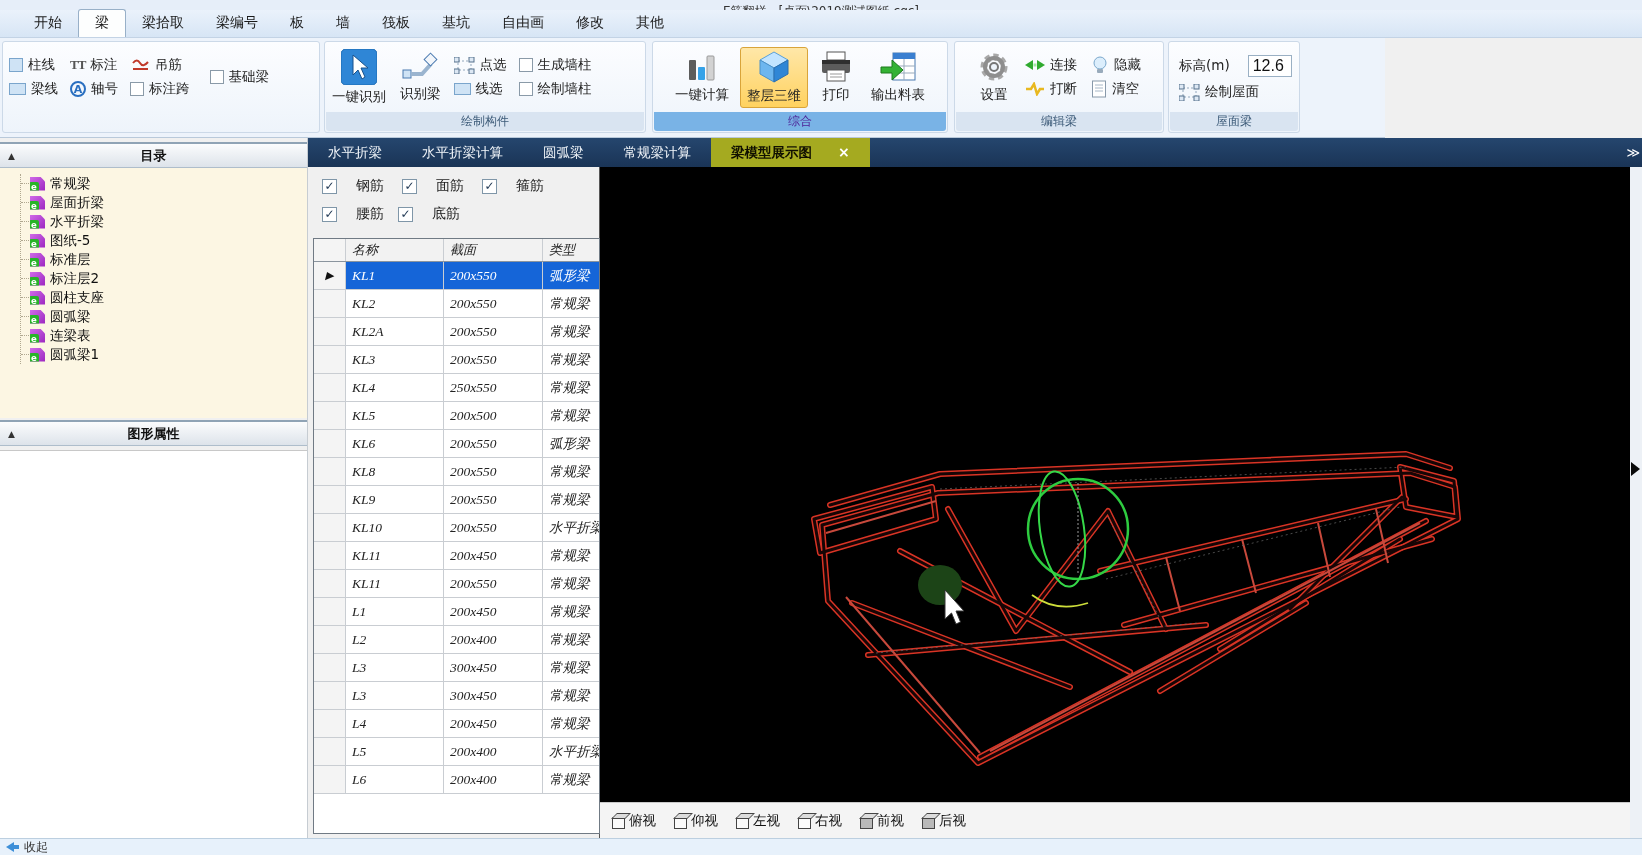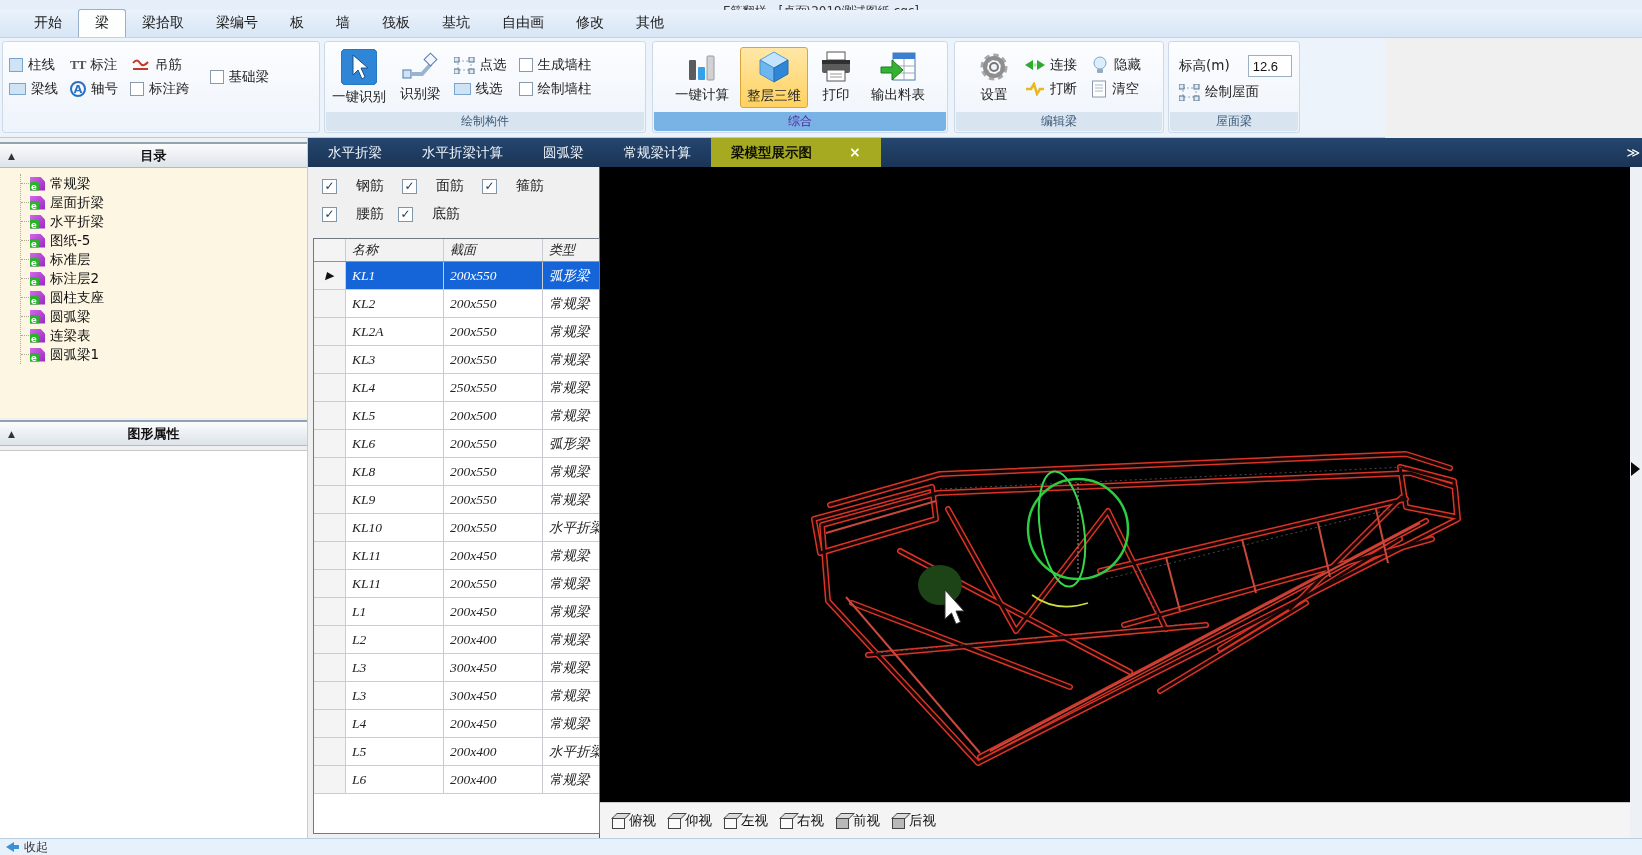--- a/index.html
+++ b/index.html
@@ -29,26 +29,26 @@
   .bigbtn { display:flex; flex-direction:column; align-items:center; justify-content:center; gap:3px;
     font-size:13.5px; padding:2px 6px; white-space:nowrap; cursor:default; border:1px solid transparent; border-radius:3px; }
   .bigbtn.hl { background:linear-gradient(#ffe7a8,#ffd260); border:1px solid #d9a43a; }
   .swatch { width:17px; height:12px; background:#cfe3f5; border:1px solid #7aa5cc; }
   .swatch.sq { width:14px; height:14px; }
   .tt { font-family:"Liberation Serif", serif; font-weight:bold; color:#555; font-size:13px; letter-spacing:-1px; }
   .axisA { width:16px; height:16px; border:2px solid #2a6fc0; border-radius:50%; color:#2a6fc0; font-size:11px; font-weight:bold;
     display:inline-flex; align-items:center; justify-content:center; }
   .minicb { width:14px; height:14px; background:#fff; border:1px solid #8a9aa8; display:inline-block; }
   .elev-row { display:flex; align-items:center; gap:18px; font-size:13.5px; padding:2px 6px; }
-  .elev-input { width:44px; height:22px; border:1px solid #9ab0c4; font-size:13px; padding:1px 4px; background:#fff; color:#111; }
+  .elev-input { width:44px; height:22px; border:1px solid #9ab0c4; font-size:16px; padding:1px 4px; background:#fff; color:#111; }
 
   
   #tabbar { position:absolute; left:308px; top:138px; width:1334px; height:29px; background:linear-gradient(#25466e,#1a3456); display:flex; align-items:stretch; }
   .tab { color:#f2f6fa; font-size:13.5px; line-height:29px; padding:0 20px; cursor:default; }
-  .tab.active { background:#a5aa20; color:#101000; font-weight:bold; display:flex; align-items:flex-start; gap:37px; }
+  .tab.active { background:#a5aa20; color:#101000; font-weight:bold; display:flex; align-items:flex-start; gap:26px; }
   .tab-close { color:#fff; font-weight:bold; font-size:14px; cursor:default; }
   #tab-overflow { position:absolute; right:2px; top:0; color:#fff; font-size:13px; line-height:29px; }
 
   
   #sidebar { position:absolute; left:0; top:138px; width:308px; height:700px; background:#f0f0f0; border-right:1px solid #c6ccd2; }
   .panel-header { position:absolute; left:0; width:307px; height:26px; background:linear-gradient(#fbfcfd,#dde3ea);
     border-top:2px solid #8fa3b5; border-bottom:1px solid #aebdcb; font-size:13px; font-weight:bold; text-align:center; line-height:24px; color:#111; }
   .panel-header .arr { position:absolute; left:8px; top:0; font-size:9px; color:#333; }
   #tree { position:absolute; left:0; top:30px; width:307px; height:250px; background:#fcf6e3; overflow:hidden; padding:6px 0 0 10px; }
   #tree ul { list-style:none; margin-left:10px; border-left:1px dotted #b0a890; }
@@ -74,21 +74,21 @@
   .tc.marker { width:32px; flex:none; background:#f4f4f4; justify-content:center; padding:0; color:#111; }
   .tc.name { width:98px; flex:none; }
   .tc.sect { width:99px; flex:none; }
   .tc.type { flex:1; border-right:none; }
   .trow.selected .name, .trow.selected .sect, .trow.selected .type { background:#1565d8; color:#fff; }
   .trow.selected .marker::after { content:"▶"; font-size:11px; }
 
   
   #viewport { position:absolute; left:600px; top:167px; width:1030px; height:635px; background:#000; overflow:hidden; }
   #navbar { position:absolute; left:600px; top:802px; width:1042px; height:36px; background:#f4f4f4; border-top:1px solid #c9c9c9;
-    display:flex; align-items:center; gap:4px; padding-left:8px; }
+    display:flex; align-items:center; gap:10px; padding-left:8px; }
   .viewbtn { display:flex; align-items:center; gap:4px; font-size:13.5px; color:#111; padding:2px 4px; cursor:default; }
   .cube { position:relative; width:13px; height:12px; border:1px solid #444; background:#fbfbfb; margin-top:4px; flex:none; }
   .cube::before { content:""; position:absolute; left:1px; top:-5px; width:12px; height:4px; background:#dcdcdc; border:1px solid #444; transform:skewX(-45deg); }
   .cube.shade { background:#b9b9b9; }
 
   
   #right-strip { position:absolute; left:1630px; top:167px; width:12px; height:671px; background:#edf1f6; }
   #right-strip .flyout { position:absolute; left:1px; top:295px; width:0; height:0;
     border-top:7px solid transparent; border-bottom:7px solid transparent; border-left:9px solid #0a0a0a; }
   #statusbar { position:absolute; left:0; top:838px; width:1642px; height:17px; background:#e7f1fb; border-top:1px solid #bccfe0;

